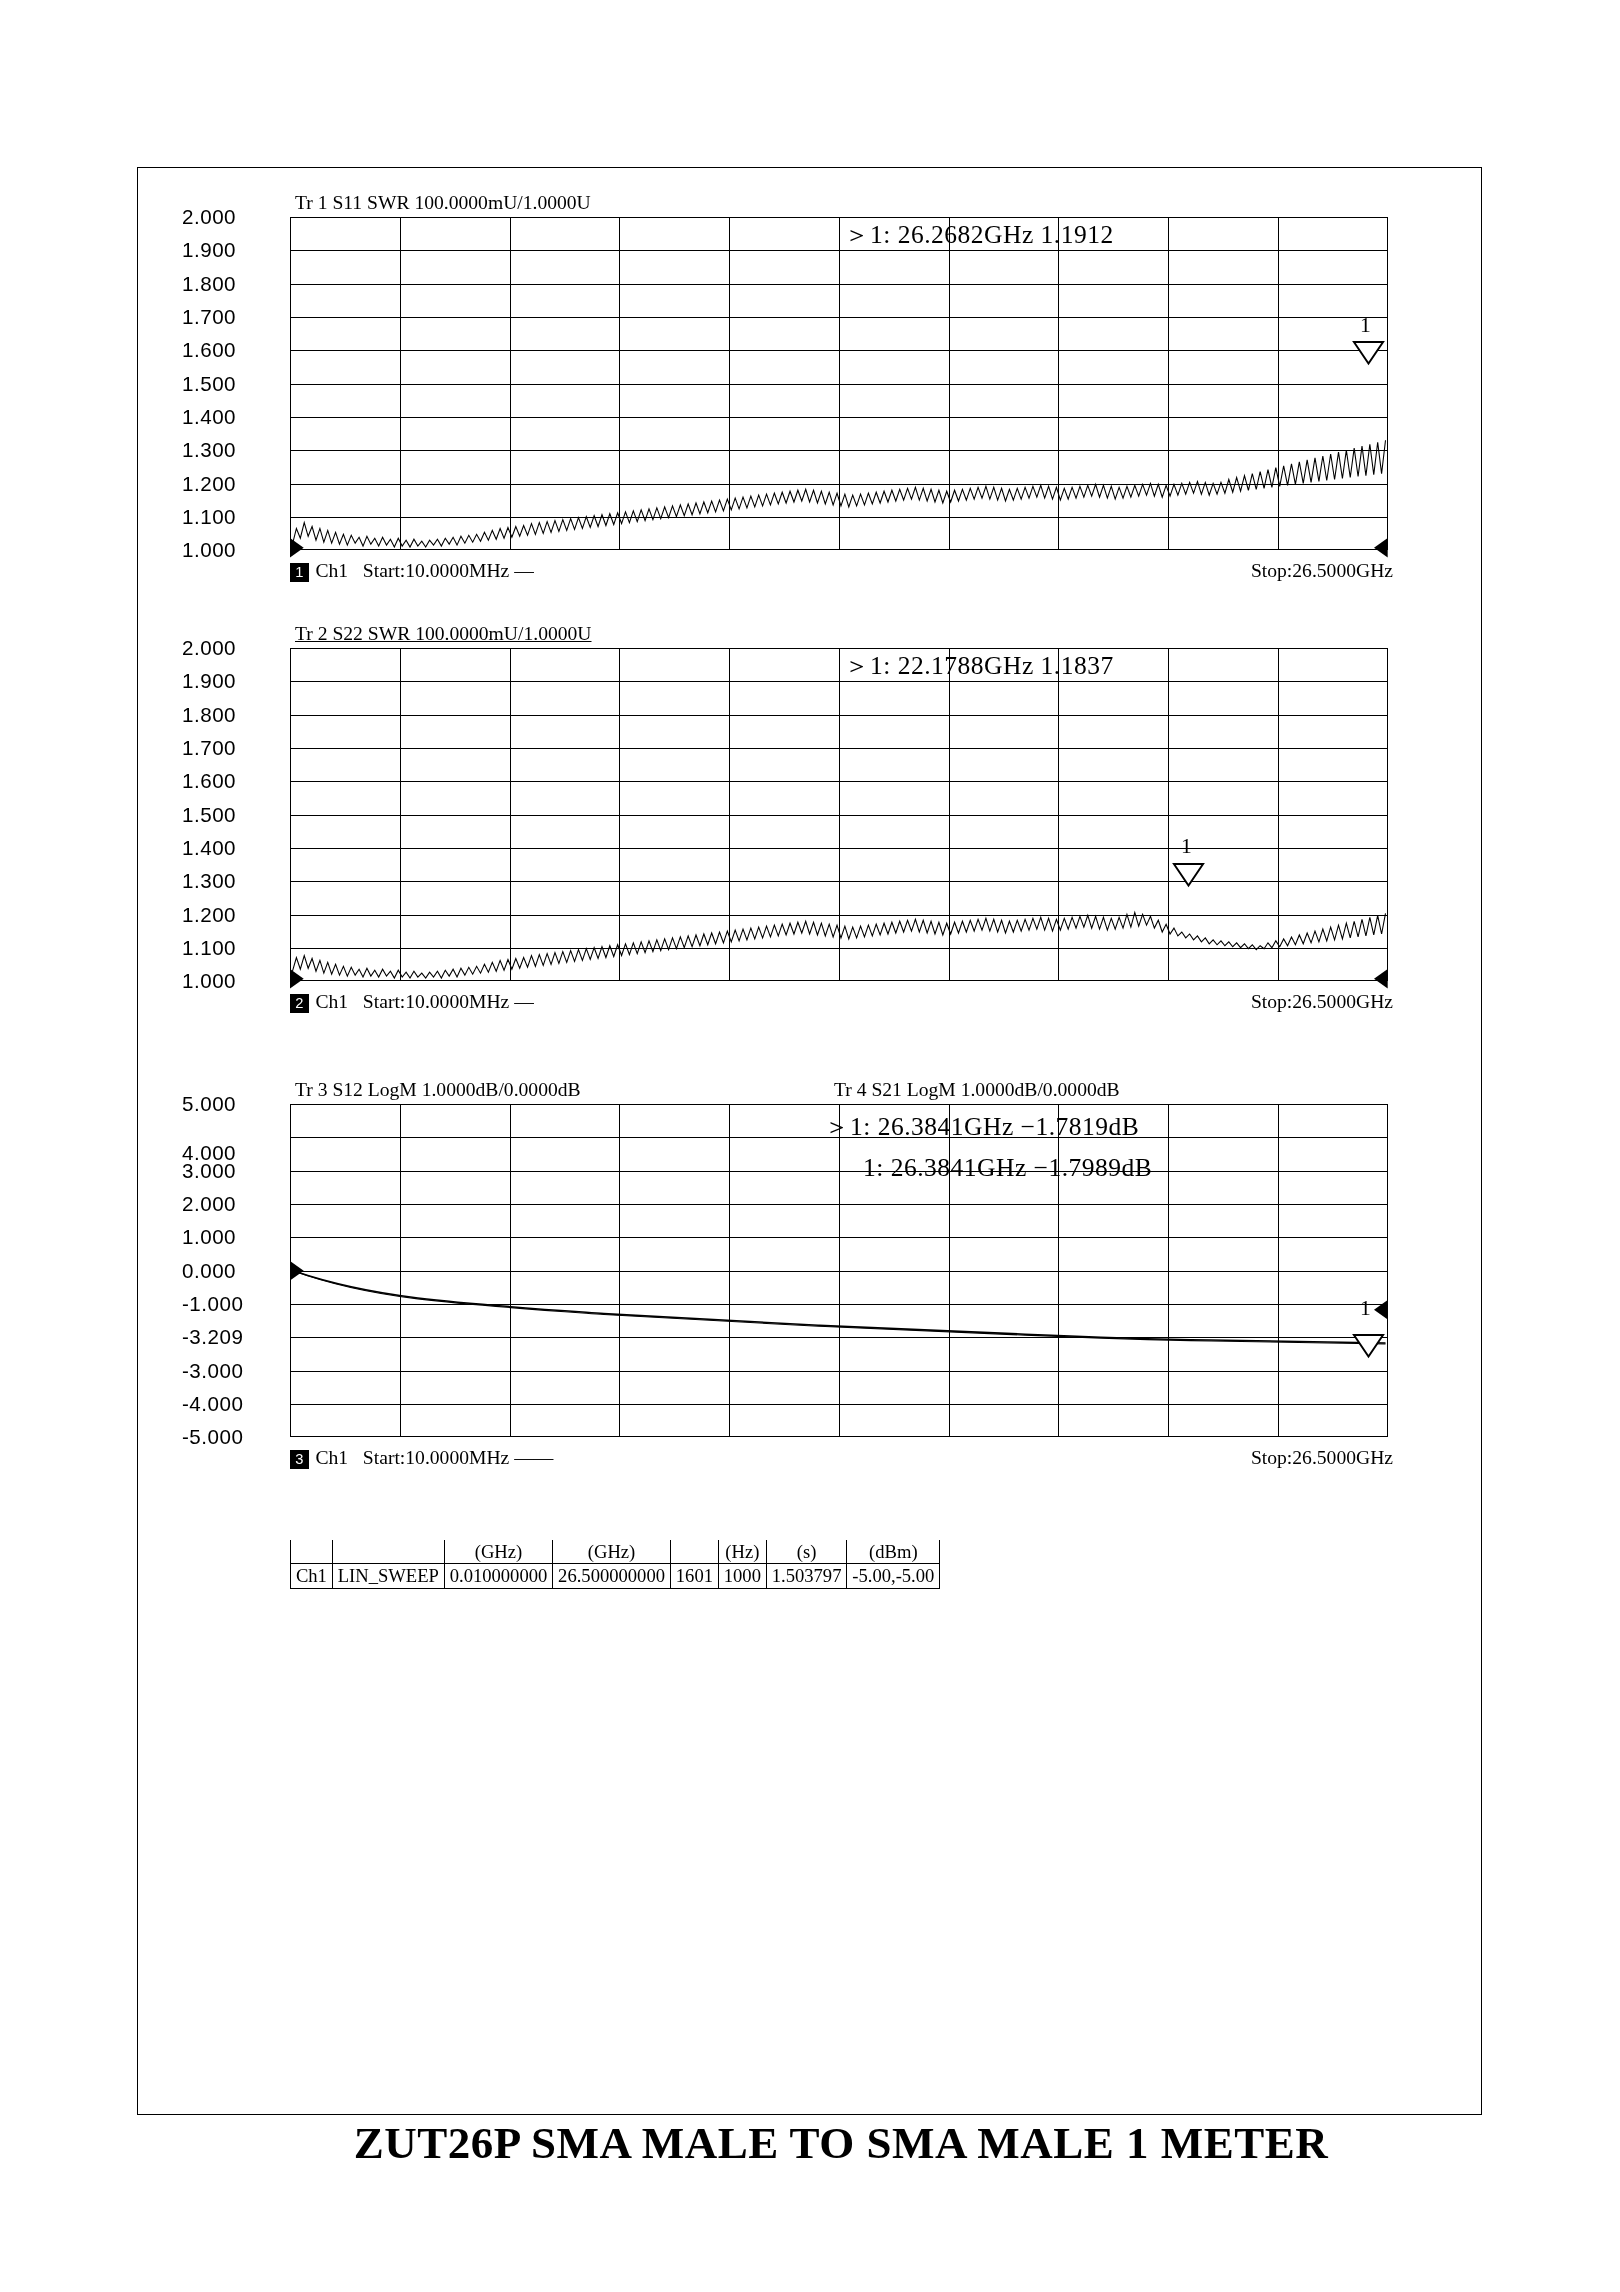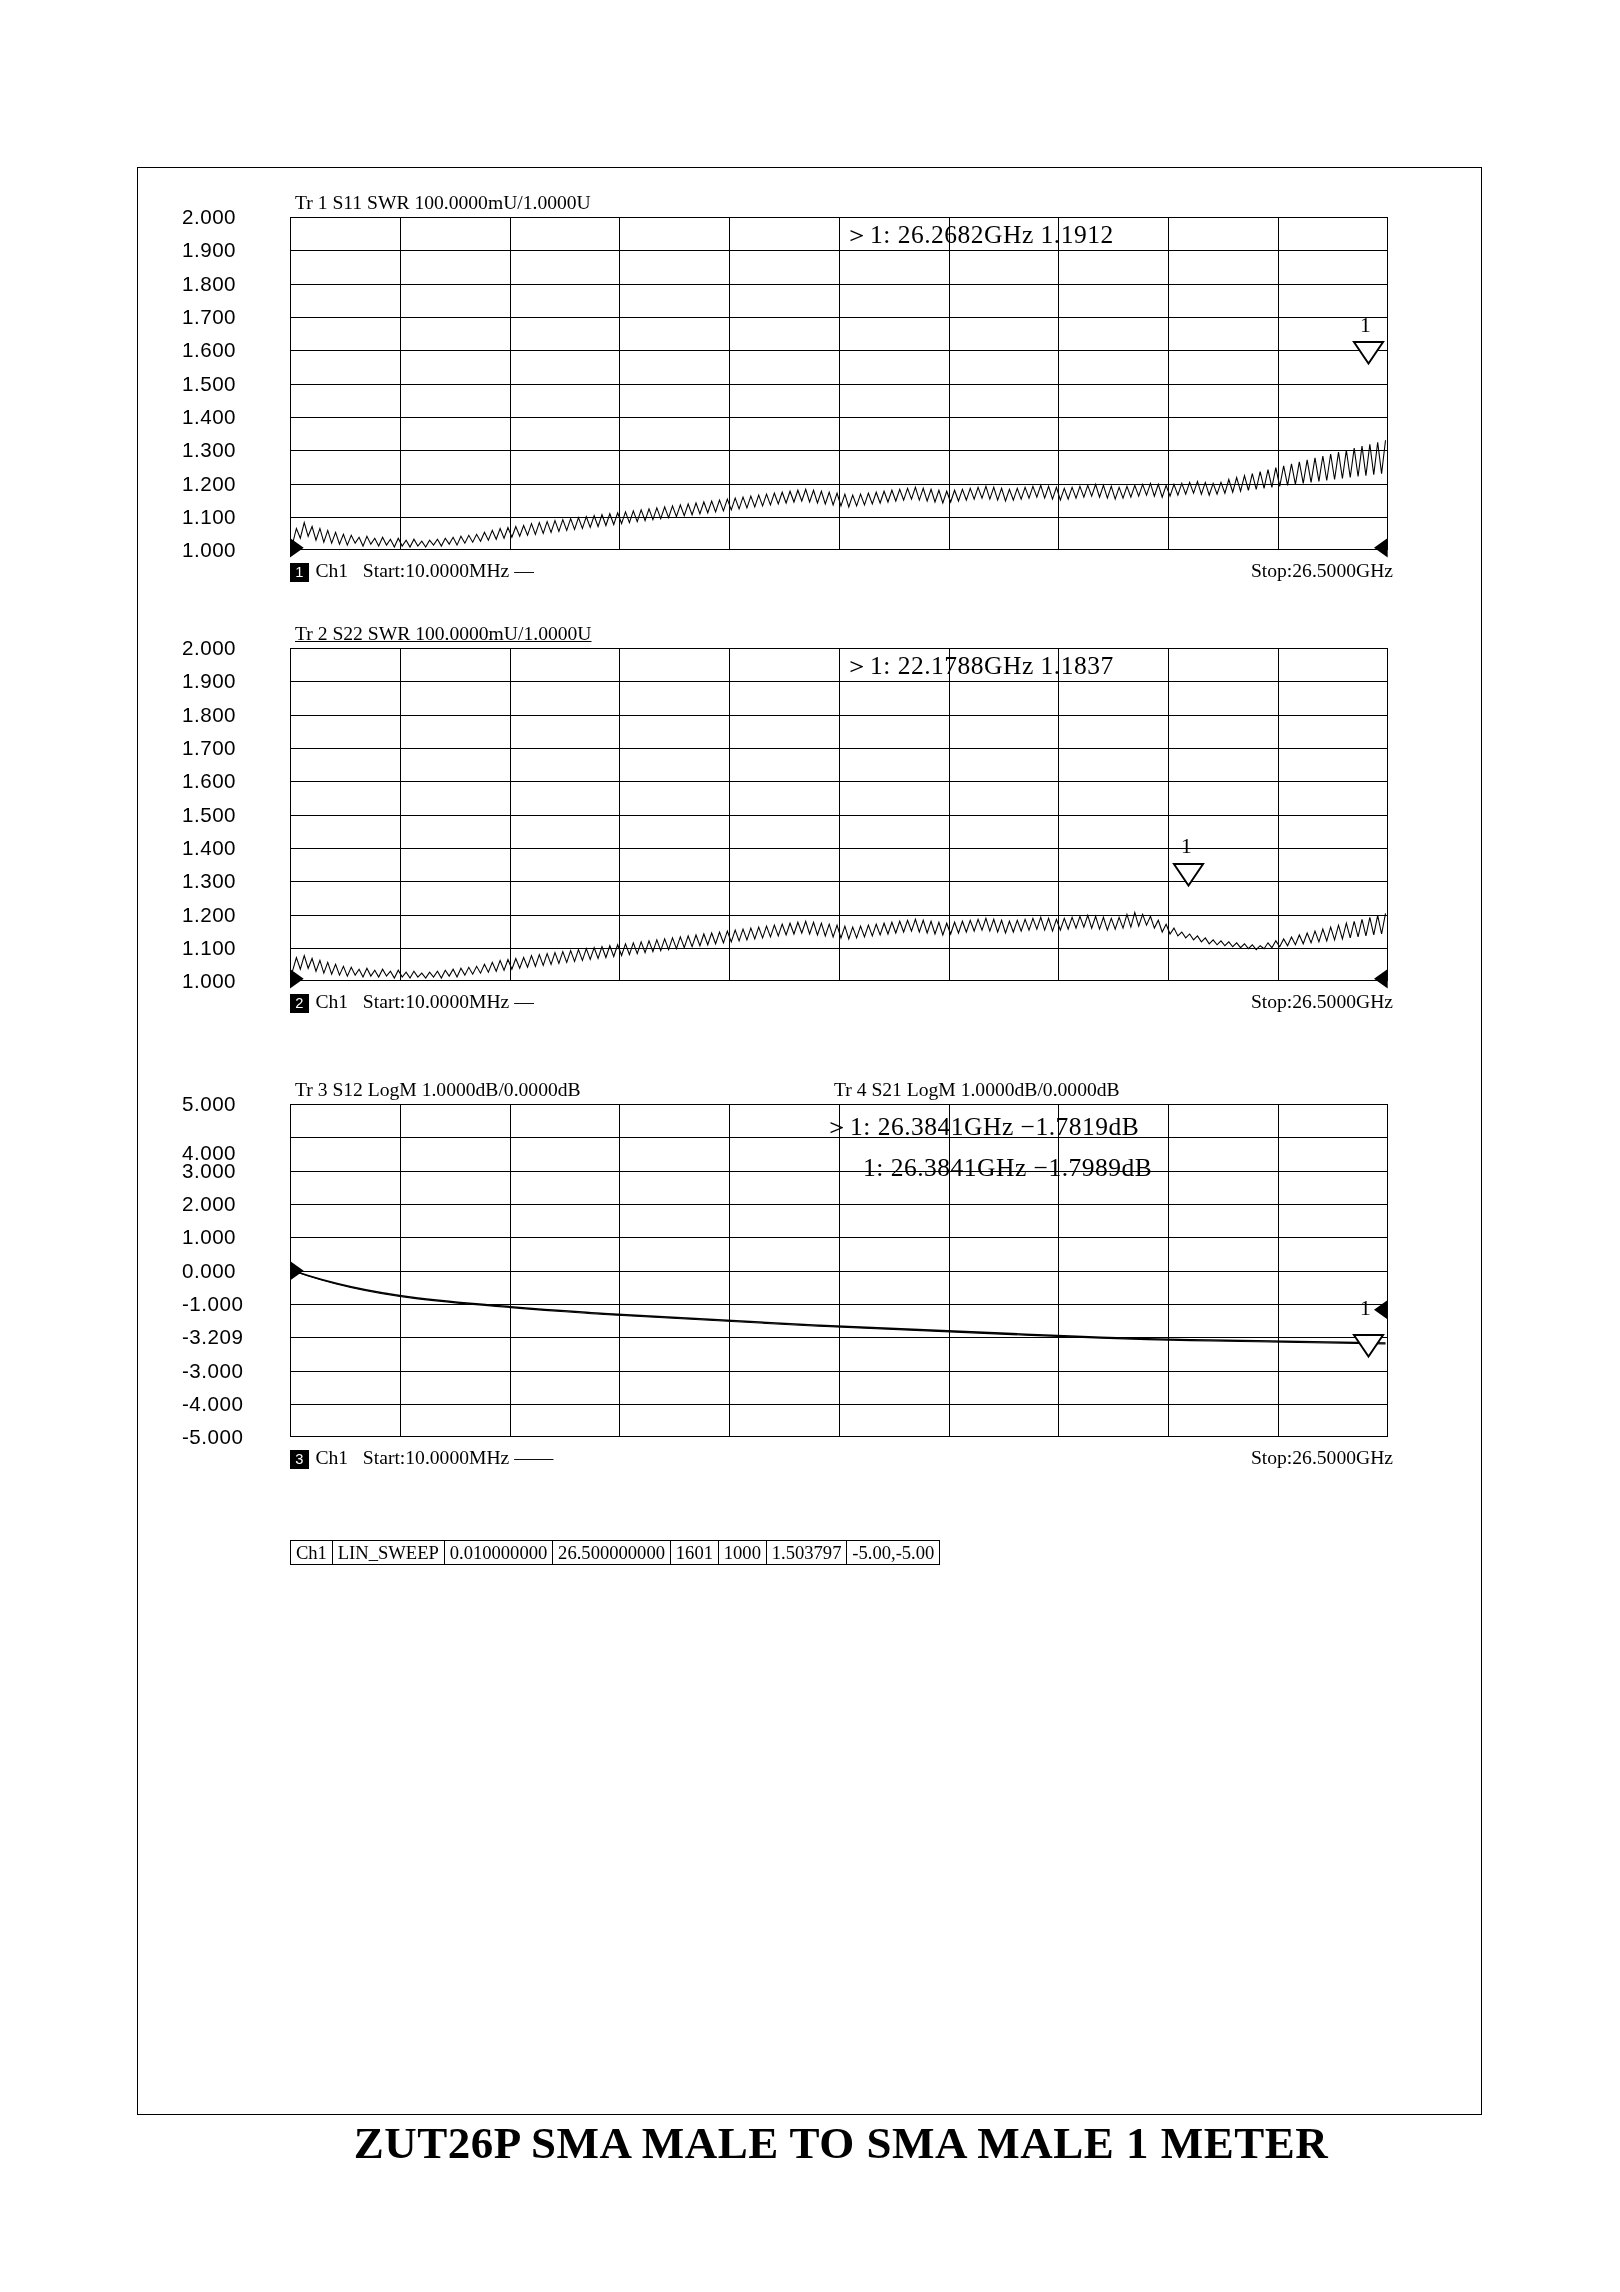--- a/index.html
+++ b/index.html
@@ -221,20 +221,30 @@
 
       <div class="footer-row" style="left:152px;top:392px;">
         <span class="chbadge">3</span><span>Ch1</span>&nbsp;&nbsp; <span>Start:10.0000MHz</span> <span>——</span>
       </div>
       <div class="stop-label" style="right:88px;top:392px;">Stop:26.5000GHz</div>
     </div>
 
     <table class="params" style="left:152px;top:1372px;">
       <tbody>
       <tr>
+        <td style="border-top:none;"></td>
+        <td style="border-top:none;"></td>
+        <td style="border-top:none;">(GHz)</td>
+        <td style="border-top:none;">(GHz)</td>
+        <td style="border-top:none;"></td>
+        <td style="border-top:none;">(Hz)</td>
+        <td style="border-top:none;">(s)</td>
+        <td style="border-top:none;">(dBm)</td>
+      </tr>
+      <tr>
         <td class="lft">Ch1</td>
         <td class="lft">LIN_SWEEP</td>
         <td class="lft">0.010000000</td>
         <td class="lft">26.500000000</td>
         <td class="lft">1601</td>
         <td class="lft">1000</td>
         <td class="lft">1.503797</td>
         <td class="lft">-5.00,-5.00</td>
       </tr>
     </tbody>

